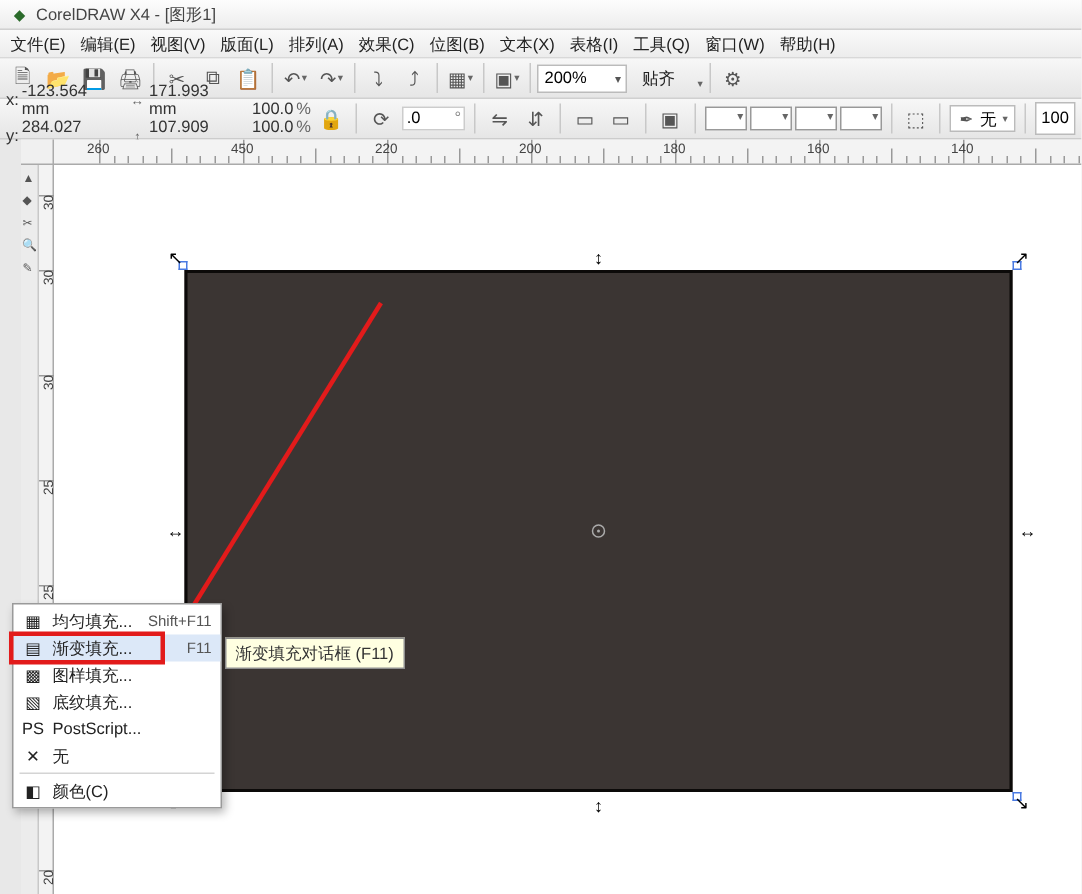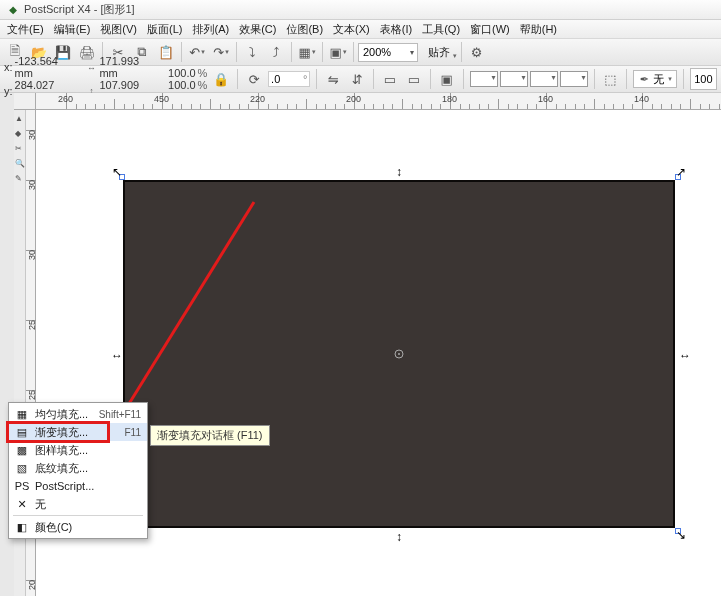--- a/index.html
+++ b/index.html
@@ -59,21 +59,21 @@
 .highlight-box { position:absolute; border:3px solid #e21b1b; pointer-events:none; }
 .tooltip { position:absolute; background:#ffffe1; border:1px solid #8f8f8f; padding:2px 6px; font-size:11px; color:#333; white-space:nowrap; }
 
 </style>
 </head>
 <body>
 
 <div class="titlebar">
   <span class="title-icon">◆</span>
   <span class="titlebar-text">
-    <span>PostScript X4</span> - <span>[图形1]</span>
+    <span>CorelDRAW X4</span> - <span>[图形1]</span>
   </span>
 </div>
 
 <div class="menubar">
   <span class="menu-item">文件(E)</span>
   <span class="menu-item">编辑(E)</span>
   <span class="menu-item">视图(V)</span>
   <span class="menu-item">版面(L)</span>
   <span class="menu-item">排列(A)</span>
   <span class="menu-item">效果(C)</span>
@@ -102,21 +102,21 @@
   <span class="tbtn">⤴</span>
   <span class="sep"></span>
   <span class="tbtn">▦<span class="caret-down">▾</span></span>
   <span class="sep"></span>
   <span class="tbtn">▣<span class="caret-down">▾</span></span>
   <span class="sep"></span>
   <div class="zoom-select">
       <span>200%</span>
     </div>
   <span style="width:6px"></span>
-  <span style="color:#222;display:flex;align-items:flex-end;gap:2px;">
+  <span style="color:#222;display:flex;align-items:flex-end;gap:14px;">
       <span>贴齐</span>
       <span class="caret-down">▾</span>
     </span>
   <span class="sep"></span>
   <span class="tbtn">⚙</span>
 </div>
 
 <div class="toolbar2">
   <div class="coord-block">
     <div class="coord-row">

